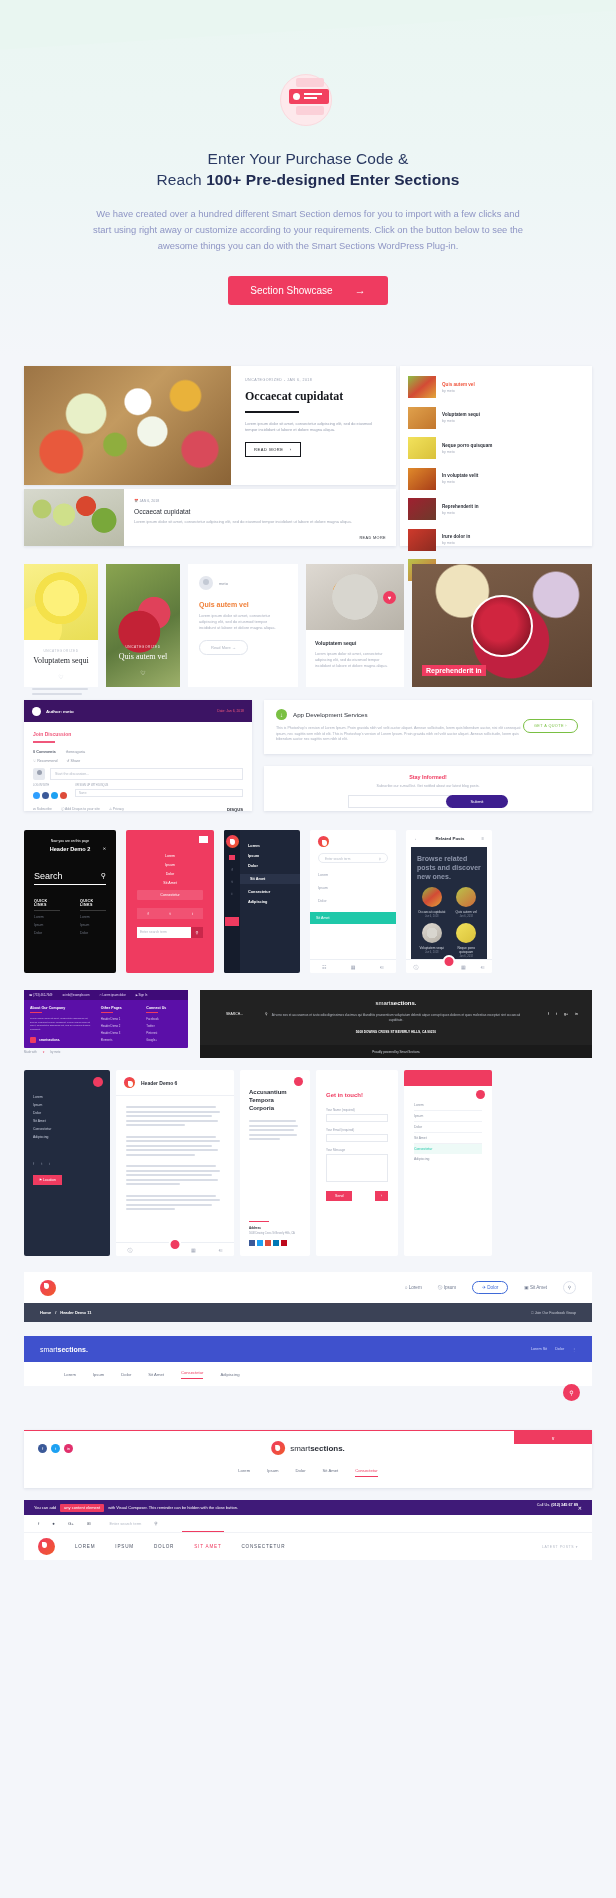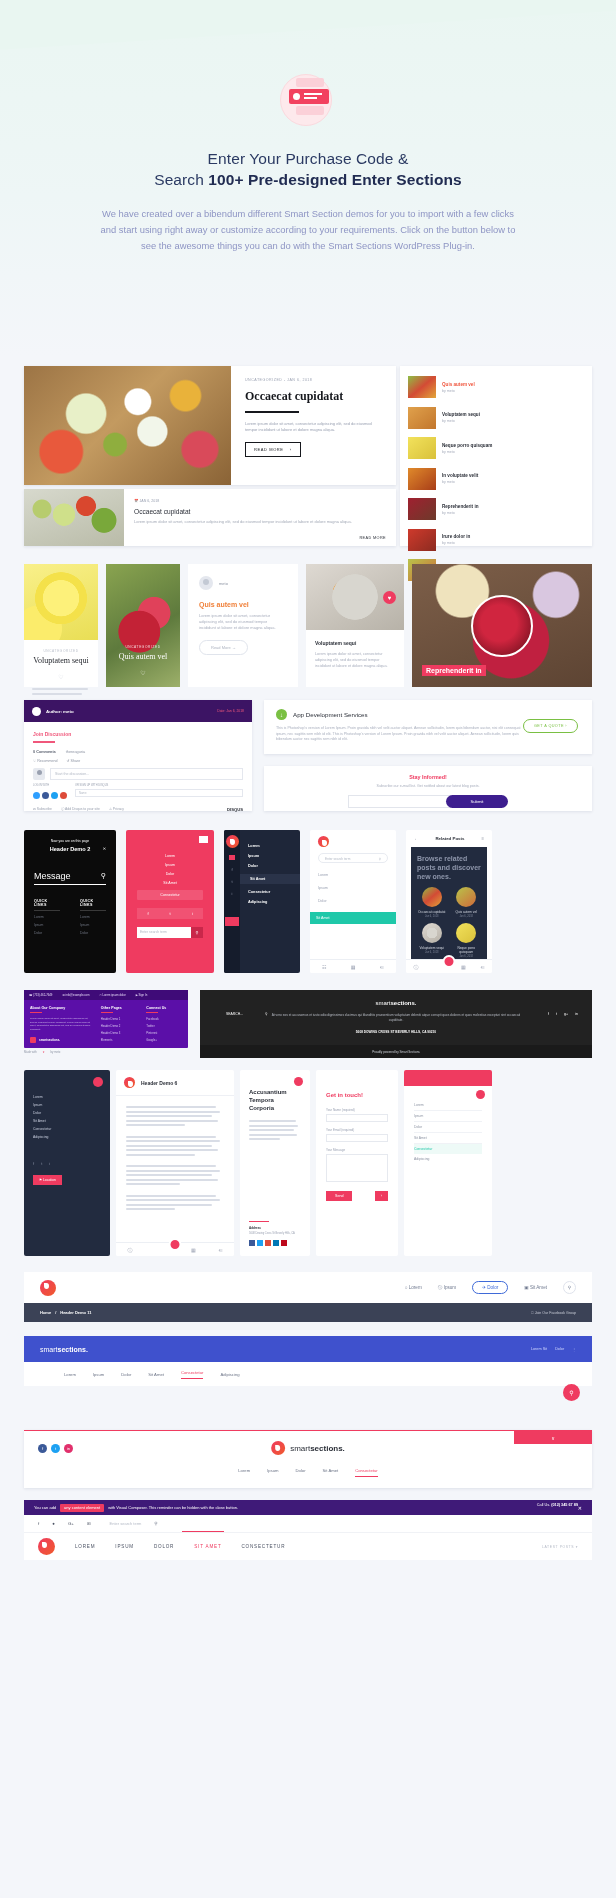--- a/index.html
+++ b/index.html
@@ -313,23 +313,29 @@
         <div class="circ"></div>
           <div class="bar-top"></div>
           <div class="bar-mid"></div>
         <div class="bar-bot"></div>
           <div class="dot"></div>
           <div class="ln1"></div>
           <div class="ln2"></div>
       </div>
       <h1 class="hero-title">
         <span>Enter Your Purchase Code &amp;</span><br>
-        <span>Search </span><span class="strong">100+ Pre-designed Enter Sections</span>
+        <span>Reach </span><span class="strong">100+ Pre-designed Enter Sections</span>
       </h1>
-      <p class="hero-sub">We have created over a bibendum different Smart Section demos for you to import with a few clicks and start using right away or customize according to your requirements. Click on the button below to see the awesome things you can do with the Smart Sections WordPress Plug-in.</p>
+      <p class="hero-sub">We have created over a hundred different Smart Section demos for you to import with a few clicks and start using right away or customize according to your requirements. Click on the button below to see the awesome things you can do with the Smart Sections WordPress Plug-in.</p>
+      <div class="cta-wrap">
+        <button class="cta">
+          <span>Section Showcase</span>
+          <span class="arrow">→</span>
+        </button>
+      </div>
     </div>
   </section>
 
   <section class="strip" id="blog">
     <div class="blog-main card">
       <div class="blog-img ph ph-veg1"></div>
       <div class="blog-body">
         <div class="blog-meta">
           <span>UNCATEGORIZED</span>
           <span>-</span>
@@ -531,21 +537,21 @@
 
   <section class="strip" id="mob">
 
     <div class="mob m-dark" style="left:24px;width:92px;padding:9px 10px;">
       <div style="position:relative;">
         <div class="m-lbl">Now you are on this page</div>
         <div class="m-title">Header Demo 2</div>
         <span style="position:absolute;right:0;top:7px;color:#fff;font-size:4px;">✕</span>
       </div>
       <div style="display:flex;align-items:center;justify-content:space-between;margin-top:19px;border-bottom:1px solid #fff;padding-bottom:3px;">
-        <span class="m-search">Message</span>
+        <span class="m-search">Search</span>
         <span style="color:#fff;font-size:7px;">⚲</span>
       </div>
       <div style="display:flex;gap:20px;margin-top:14px;">
         <div style="flex:1;">
           <div class="m-ql">QUICK LINKS</div>
           <div style="height:1px;background:#3a3a3a;margin-top:3px;"></div>
           <div class="m-li">Lorem</div>
           <div class="m-li">Ipsum</div>
           <div class="m-li">Dolor</div>
         </div>

